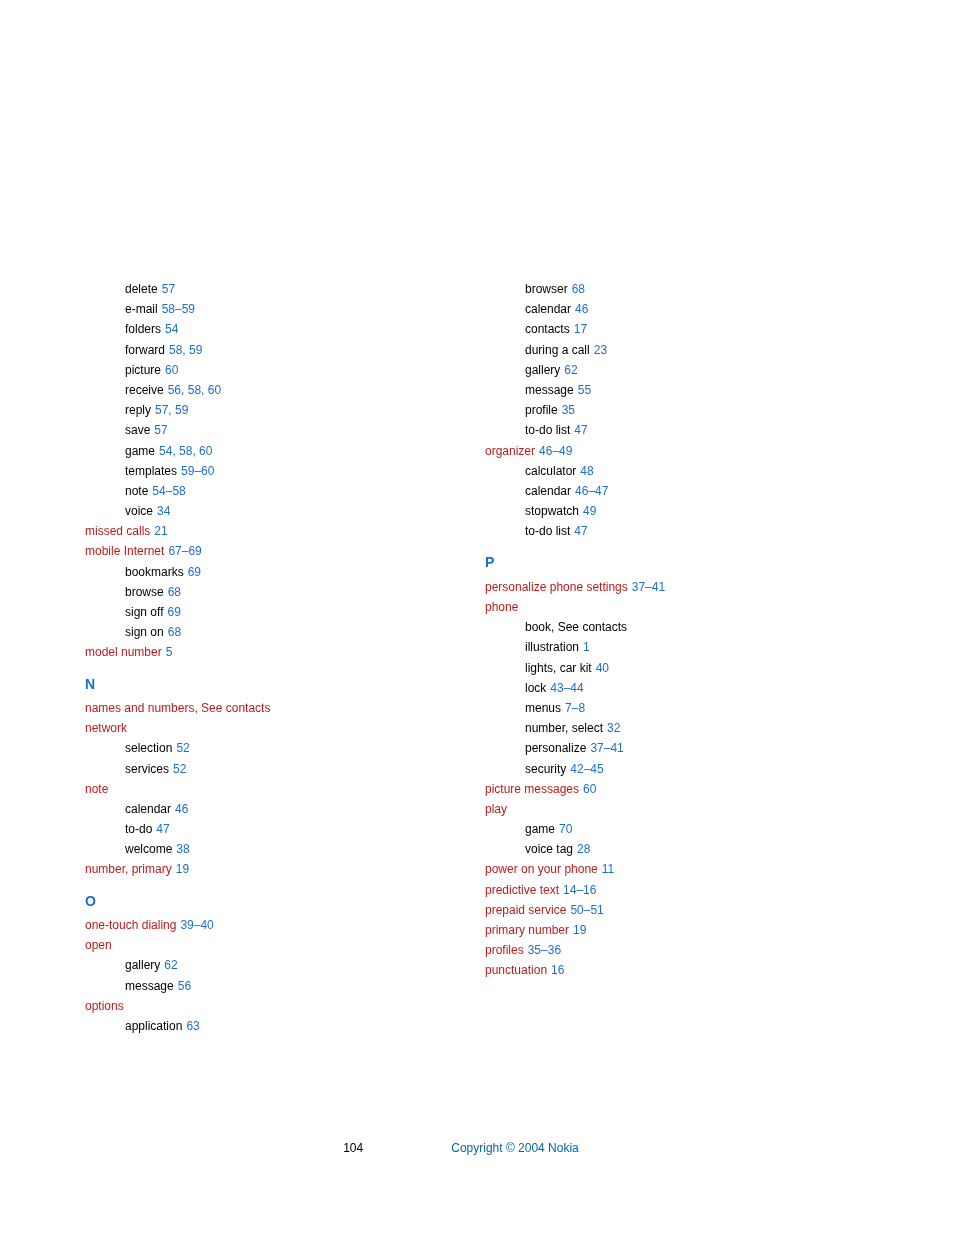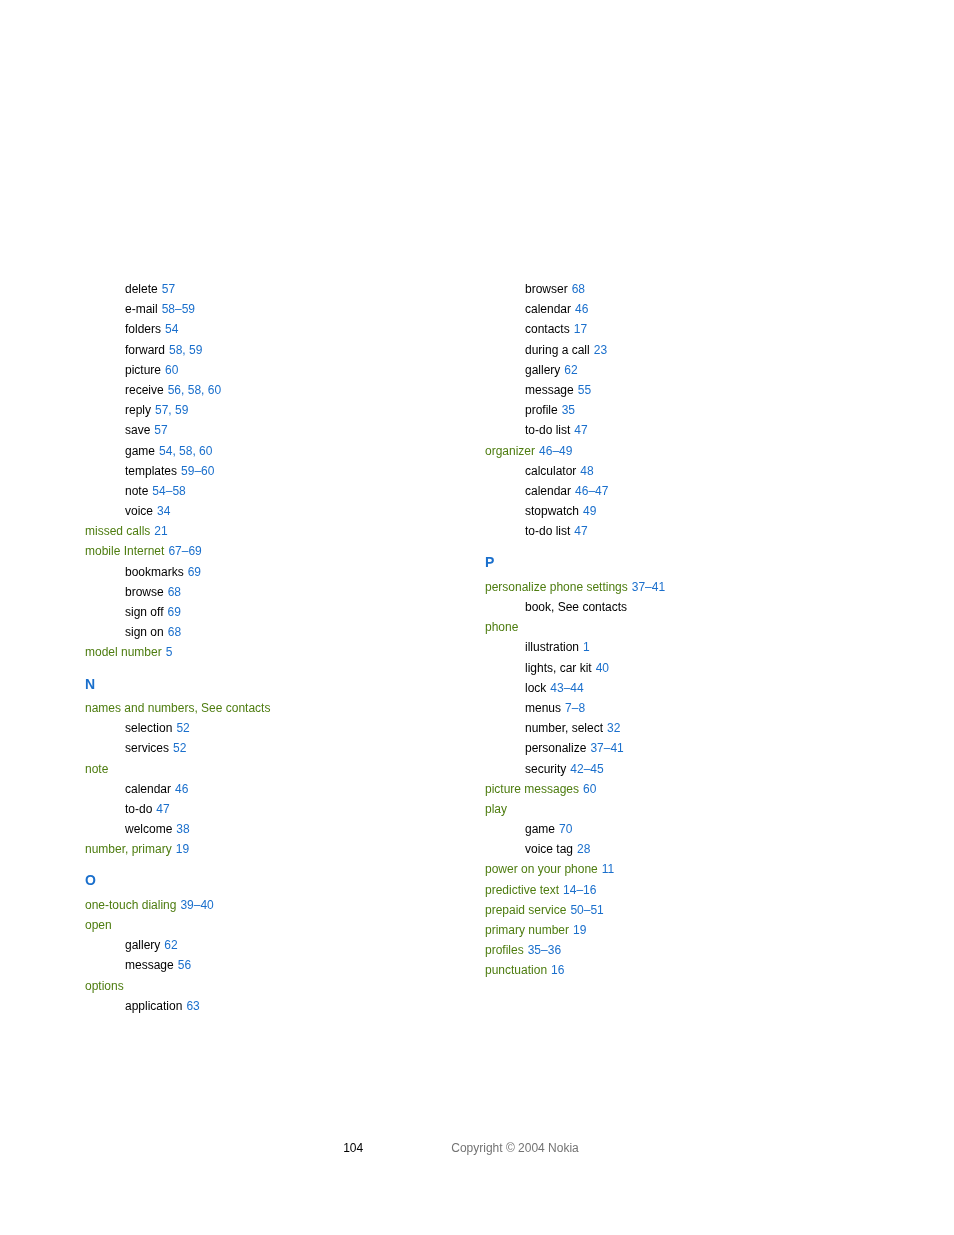--- a/index.html
+++ b/index.html
@@ -35,21 +35,21 @@
     .entry {
       display: flex;
       align-items: baseline;
       margin-bottom: 1px;
     }
     .entry-label {
       color: #000000;
       font-size: 12px;
     }
     .entry-label.blue {
-      color: #4d7c0f;
+      color: #b91c1c;
     }
     .entry-numbers {
       color: #1a6fcc;
       font-size: 12px;
       margin-left: 4px;
     }
     .section-header {
       color: #1a6fcc;
       font-size: 14px;
       font-weight: bold;
@@ -68,21 +68,21 @@
       justify-content: center;
       align-items: center;
       gap: 88px;
     }
     .page-number {
       font-size: 12px;
       color: #000000;
     }
     .copyright {
       font-size: 12px;
-      color: #737373;
+      color: #0369a1;
     }
   </style>
 </head>
 <body>
 
 <div class="page-container">
   <div class="columns-wrapper">
 
     <div class="column">
 
@@ -160,20 +160,23 @@
       </div>
       <div class="entry">
         <span class="entry-label blue">model number </span>
         <span class="entry-numbers">5</span>
       </div>
 
       <div class="section-header">N</div>
       <div class="entry">
         <span class="entry-label blue">names and numbers, See contacts</span>
       </div>
+      <div class="entry">
+        <span class="entry-label blue">network</span>
+      </div>
       <div class="entry indent-2">
         <span class="entry-label">selection </span>
         <span class="entry-numbers">52</span>
       </div>
       <div class="entry indent-2">
         <span class="entry-label">services </span>
         <span class="entry-numbers">52</span>
       </div>
       <div class="entry">
         <span class="entry-label blue">note</span>
@@ -273,25 +276,25 @@
       <div class="entry indent-2">
         <span class="entry-label">to-do list </span>
         <span class="entry-numbers">47</span>
       </div>
 
       <div class="section-header">P</div>
       <div class="entry">
         <span class="entry-label blue">personalize phone settings </span>
         <span class="entry-numbers">37–41</span>
       </div>
+      <div class="entry">
+        <span class="entry-label blue">phone</span>
+      </div>
       <div class="entry indent-2">
         <span class="entry-label">book, See contacts</span>
-      </div>
-      <div class="entry">
-        <span class="entry-label blue">phone</span>
       </div>
       <div class="entry indent-2">
         <span class="entry-label">illustration </span>
         <span class="entry-numbers">1</span>
       </div>
       <div class="entry indent-2">
         <span class="entry-label">lights, car kit </span>
         <span class="entry-numbers">40</span>
       </div>
       <div class="entry indent-2">

